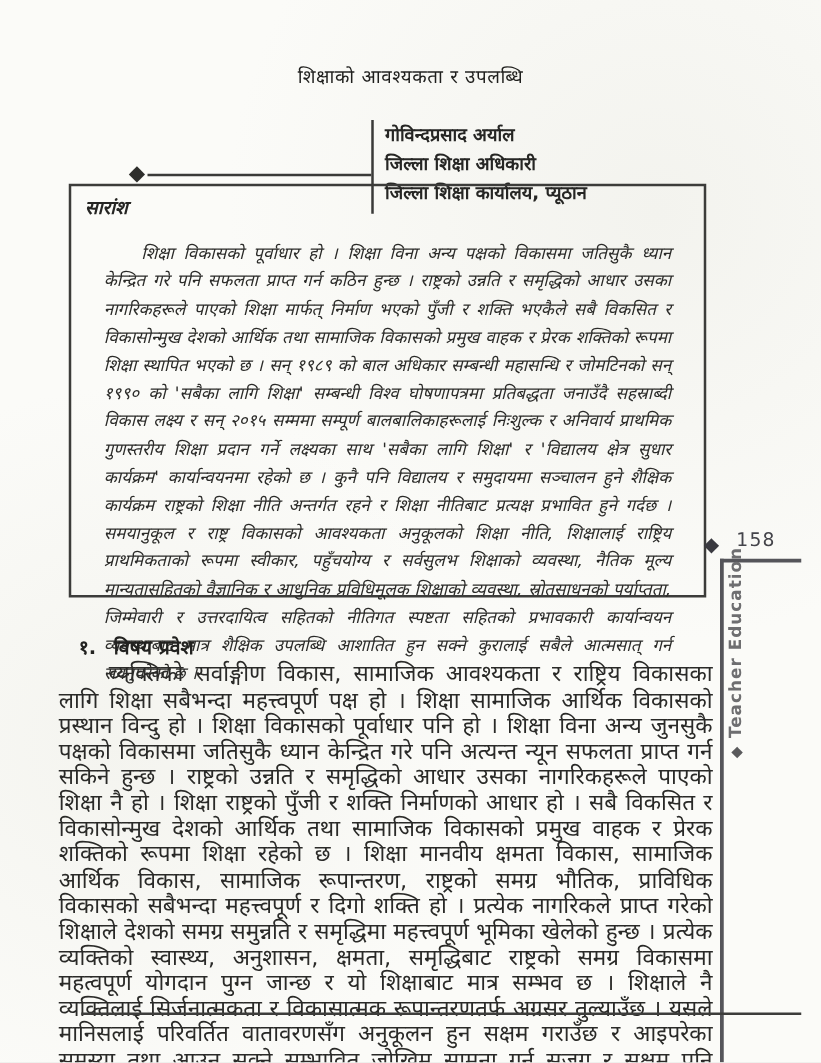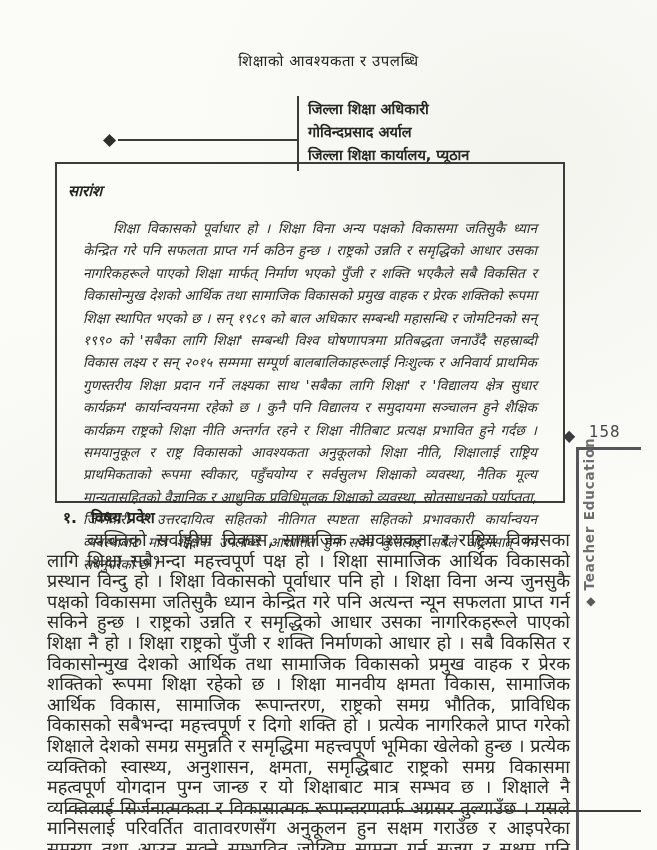--- a/index.html
+++ b/index.html
@@ -29,23 +29,23 @@
   .author-block{
     position:absolute;left:297px;top:96px;
     border-left:2px solid #3a3a38;
     padding:2px 0 4px 9px;
   }
   .author-block div{
     font-size:14.5px;font-weight:bold;line-height:23px;color:#262624;white-space:nowrap;
   }
   
   .abstract-box{
-    position:absolute;left:55px;top:162px;width:484px;height:305px;
+    position:absolute;left:55px;top:147px;width:484px;height:305px;
     border:2px solid #3c3c3a;
-    padding:16px 11px 16px 11px;
+    padding:6px 11px 16px 11px;
     font-style:italic;
   }
   .abstract-heading{
     font-size:15px;font-weight:bold;line-height:22px;color:#252523;
   }
   .abstract-text{
     margin:15px;font-size:13.6px;line-height:22.4px;text-align:justify;
     text-indent:30px;color:#2b2b29;font-weight:500;
   }
   
@@ -94,22 +94,22 @@
 <body>
 
 <div class="page">
 
   <div class="title">शिक्षाको आवश्यकता र उपलब्धि</div>
 
   <span class="author-diamond">◆</span>
   <div class="author-connector-line"></div>
 
   <div class="author-block">
+    <div>गोविन्दप्रसाद अर्याल</div>
     <div>जिल्ला शिक्षा अधिकारी</div>
-    <div>गोविन्दप्रसाद अर्याल</div>
     <div>जिल्ला शिक्षा कार्यालय, प्यूठान</div>
   </div>
 
   <div class="abstract-box">
     <div class="abstract-heading">सारांश</div>
     <p class="abstract-text">शिक्षा विकासको पूर्वाधार हो । शिक्षा विना अन्य पक्षको विकासमा जतिसुकै ध्यान केन्द्रित गरे पनि सफलता प्राप्त गर्न कठिन हुन्छ । राष्ट्रको उन्नति र समृद्धिको आधार उसका नागरिकहरूले पाएको शिक्षा मार्फत् निर्माण भएको पुँजी र शक्ति भएकैले सबै विकसित र विकासोन्मुख देशको आर्थिक तथा सामाजिक विकासको प्रमुख वाहक र प्रेरक शक्तिको रूपमा शिक्षा स्थापित भएको छ । सन् १९८९ को बाल अधिकार सम्बन्धी महासन्धि र जोमटिनको सन् १९९० को 'सबैका लागि शिक्षा' सम्बन्धी विश्व घोषणापत्रमा प्रतिबद्धता जनाउँदै सहस्राब्दी विकास लक्ष्य र सन् २०१५ सम्ममा सम्पूर्ण बालबालिकाहरूलाई निःशुल्क र अनिवार्य प्राथमिक गुणस्तरीय शिक्षा प्रदान गर्ने लक्ष्यका साथ 'सबैका लागि शिक्षा' र 'विद्यालय क्षेत्र सुधार कार्यक्रम' कार्यान्वयनमा रहेको छ । कुनै पनि विद्यालय र समुदायमा सञ्चालन हुने शैक्षिक कार्यक्रम राष्ट्रको शिक्षा नीति अन्तर्गत रहने र शिक्षा नीतिबाट प्रत्यक्ष प्रभावित हुने गर्दछ । समयानुकूल र राष्ट्र विकासको आवश्यकता अनुकूलको शिक्षा नीति, शिक्षालाई राष्ट्रिय प्राथमिकताको रूपमा स्वीकार, पहुँचयोग्य र सर्वसुलभ शिक्षाको व्यवस्था, नैतिक मूल्य मान्यतासहितको वैज्ञानिक र आधुनिक प्रविधिमूलक शिक्षाको व्यवस्था, स्रोतसाधनको पर्याप्तता, जिम्मेवारी र उत्तरदायित्व सहितको नीतिगत स्पष्टता सहितको प्रभावकारी कार्यान्वयन व्यवस्थाबाट मात्र शैक्षिक उपलब्धि आशातित हुन सक्ने कुरालाई सबैले आत्मसात् गर्न सक्नुपरेको छ ।</p>
   </div>
 
   <div class="margin-hline"></div>
   <div class="margin-vline"></div>

